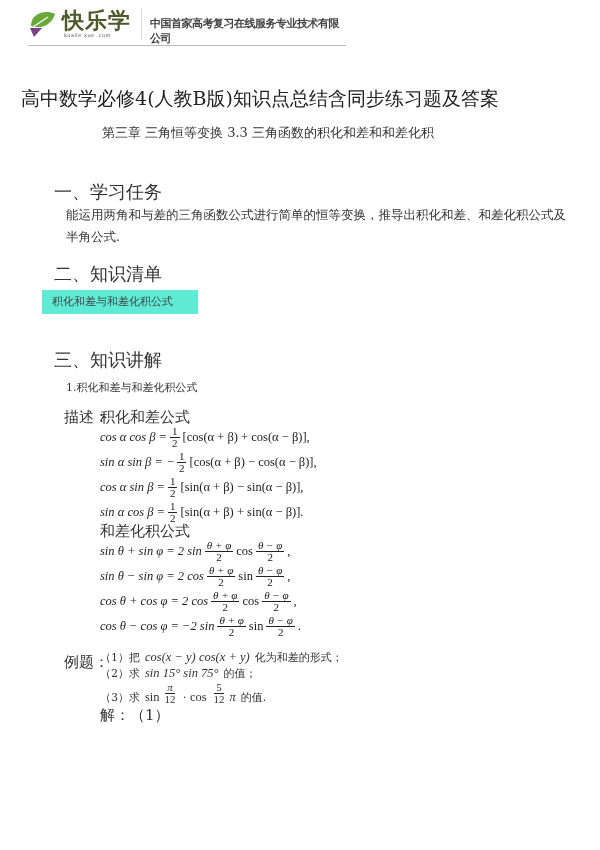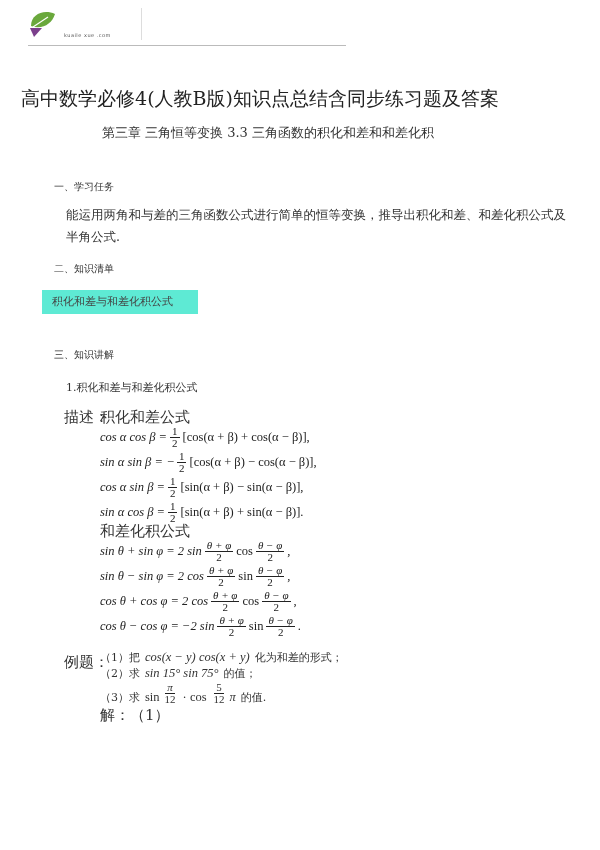--- a/index.html
+++ b/index.html
@@ -13,21 +13,21 @@
               font-size:5px; color:#555; letter-spacing:0.5px; }
   .header-sep { position:absolute; left:113px; top:2px; width:1px; height:32px; background:#ddd; }
   .company { position:absolute; left:122px; top:10px; font-family:"DejaVu Sans", sans-serif;
              font-size:11px; color:#444; letter-spacing:-0.5px; font-weight:bold; }
   .header-rule { position:absolute; left:28px; top:45px; width:318px; height:1px; background:#bbb; }
 
   .title { position:absolute; left:0; width:520px; top:86px; text-align:center;
            font-size:19px; color:#222; }
   .subtitle { position:absolute; left:0; width:536px; top:124px; text-align:center;
               font-size:13px; color:#333; }
-  .h2 { position:absolute; left:54px; font-size:10px; color:#333; }
+  .h2 { position:absolute; left:54px; font-size:18px; color:#333; }
   .para { position:absolute; left:66px; width:500px; font-size:12.5px; line-height:22px; color:#333; }
   .box { position:absolute; left:42px; top:290px; width:156px; height:24px; background:#5eead4;
          font-size:11px; line-height:24px; padding-left:10px; box-sizing:border-box; color:#444; }
   .sub1 { position:absolute; left:66px; top:380px; font-size:11px; color:#333; }
   .label { position:absolute; font-size:15px; color:#333; }
   .math { position:absolute; left:100px; font-family:"Liberation Serif", serif; font-size:12.5px;
           color:#222; white-space:nowrap; display:flex; align-items:center; height:26px;justify-content:space-between; }
   .frac { display:inline-flex; flex-direction:column; align-items:center; margin:0 3px;
           font-size:11px; line-height:11px; vertical-align:middle; }
   .frac .num { border-bottom:1px solid #222; padding:0 2px; }
@@ -38,22 +38,24 @@
 </style>
 </head>
 <body>
 
 <div class="header">
   <svg class="logo-mark" viewBox="0 0 30 30">
     <path d="M3 18 C3 6 16 1 27 6 C24 16 14 22 3 18 Z" fill="#6aa83c"></path>
     <path d="M2 20 L14 20 L6 29 Z" fill="#7b3f8c"></path>
     <path d="M5 19 L20 9" stroke="#fff" stroke-width="1.2"></path>
   </svg>
+  <div class="logo-text">快乐学</div>
   <div class="logo-sub">kuaile xue .com</div>
   <div class="header-sep"></div>
+  <div class="company">中国首家高考复习在线服务专业技术有限公司</div>
 </div>
 <div class="header-rule"></div>
 
 <div class="title">高中数学必修4(人教B版)知识点总结含同步练习题及答案</div>
 <div class="subtitle">第三章 三角恒等变换 3.3 三角函数的积化和差和和差化积</div>
 
 <div class="h2" style="top:180px">一、学习任务</div>
 <div class="para" style="top:204px">能运用两角和与差的三角函数公式进行简单的恒等变换，推导出积化和差、和差化积公式及半角公式.</div>
 
 <div class="h2" style="top:262px">二、知识清单</div>

